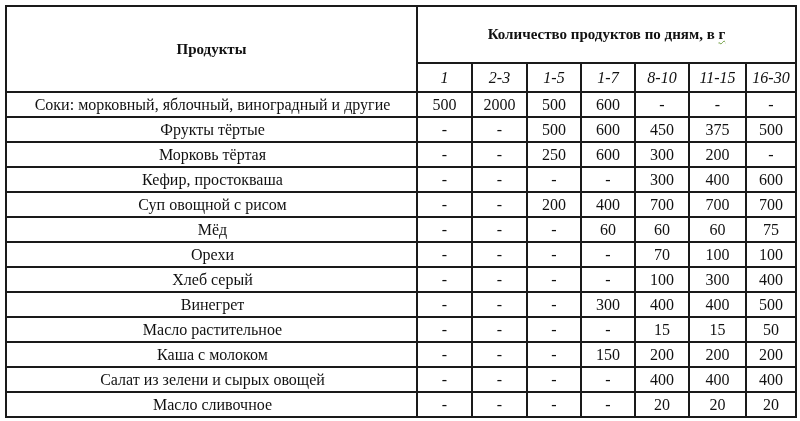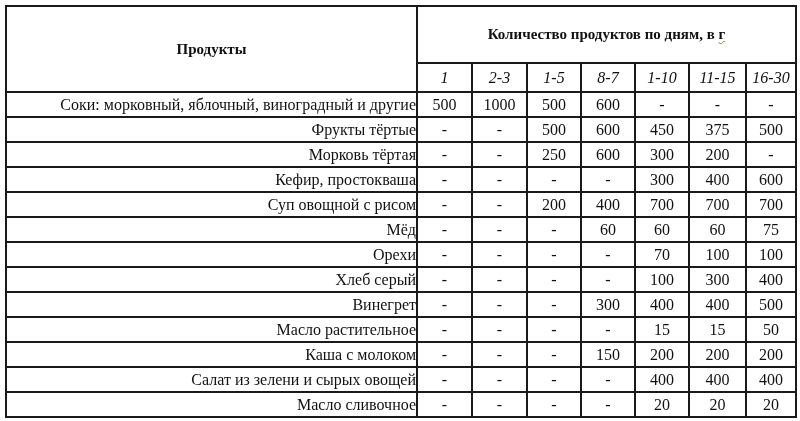--- a/index.html
+++ b/index.html
@@ -14,21 +14,21 @@
     .tbl td, .tbl th {
       border: 2px solid #1a1a1a;
       padding: 0;
       overflow: hidden;
       white-space: nowrap;
     }
     .h-prod { font-weight: bold; font-size: 15px; vertical-align: middle; }
     .h-qty { font-weight: bold; font-size: 15px; text-align: center; height: 55px; }
     .h-qty .g { text-decoration: underline; text-decoration-style: wavy; text-decoration-color: #6a9a3a; text-decoration-thickness: 1px; }
     .h-day { font-style: italic; font-weight: normal; font-size: 16px; text-align: center; height: 27px; }
-    .c-name { font-size: 16px; text-align: right; padding-left: 2px !important; height: 23px; }
+    .c-name { font-size: 16px; text-align: center; padding-left: 2px !important; height: 23px; }
     .c-val { font-size: 16px; text-align: center; }
   </style>
 </head>
 <body>
 
 <table class="tbl">
   <colgroup>
     <col style="width:411px">
     <col style="width:55px">
     <col style="width:55px">
@@ -40,31 +40,31 @@
   </colgroup>
   <thead>
     <tr>
       <th class="h-prod" rowspan="2">Продукты</th>
       <th class="h-qty" colspan="7"><span>Количество продуктов  по дням, в </span><span class="g">г</span></th>
     </tr>
     <tr id="days-row">
         <th class="h-day">1</th>
         <th class="h-day">2-3</th>
         <th class="h-day">1-5</th>
-        <th class="h-day">8-7</th>
-        <th class="h-day">1-10</th>
+        <th class="h-day">1-7</th>
+        <th class="h-day">8-10</th>
         <th class="h-day">11-15</th>
         <th class="h-day">16-30</th>
       </tr>
   </thead>
   <tbody id="tbody">
       <tr>
         <td class="c-name">Соки: морковный, яблочный, виноградный и другие</td>
         <td class="c-val">500</td>
-        <td class="c-val">1000</td>
+        <td class="c-val">2000</td>
         <td class="c-val">500</td>
         <td class="c-val">600</td>
         <td class="c-val">-</td>
         <td class="c-val">-</td>
         <td class="c-val">-</td>
       </tr>
       <tr>
         <td class="c-name">Фрукты тёртые</td>
         <td class="c-val">-</td>
         <td class="c-val">-</td>

